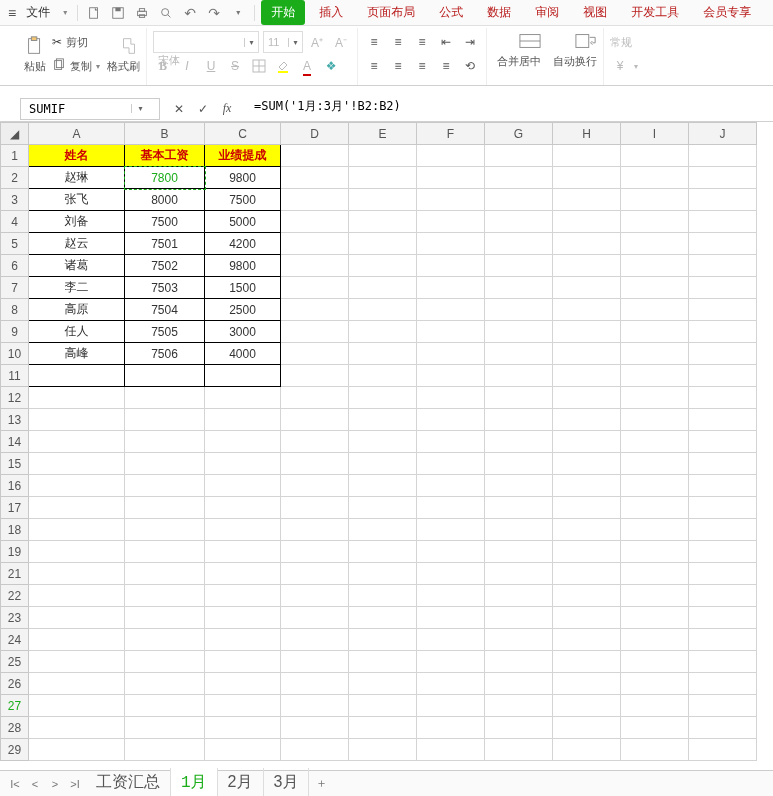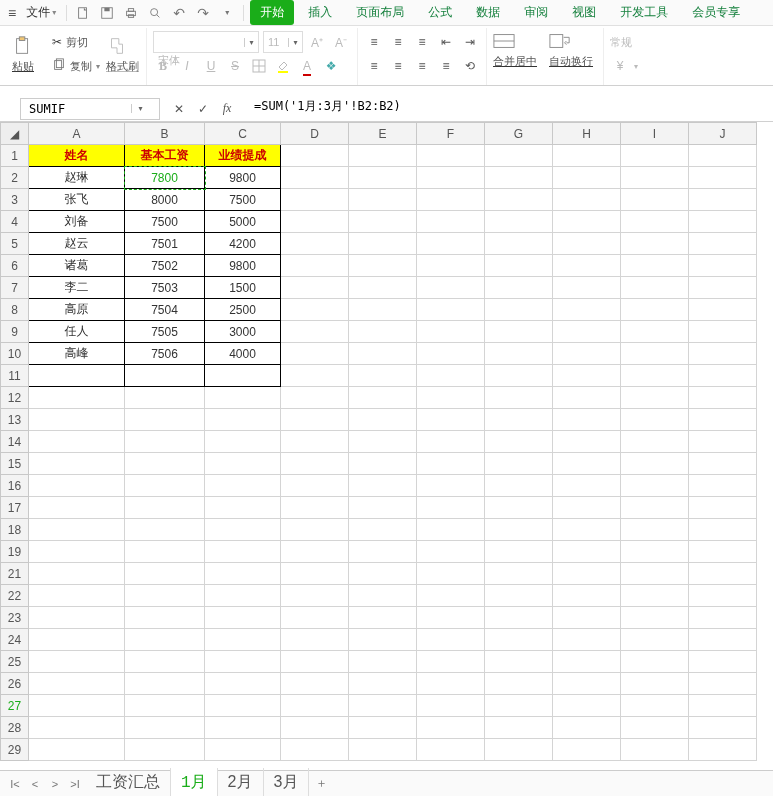--- a/index.html
+++ b/index.html
@@ -18,46 +18,46 @@
   .menu-bar {
     display: flex;
     align-items: center;
     height: 26px;
     padding: 0 6px;
     gap: 4px;
     border-bottom: 1px solid #e0e0e0;
     background: #fafafa;
   }
   .menu-bar .burger { font-size: 14px; color: #555; padding: 0 2px; }
-  .menu-bar .file-menu { display: flex; align-items: center; gap: 2px; padding: 0 4px; color: #333; }
+  .menu-bar .file-menu { display: flex; align-items: center; gap: 13px; padding: 0 4px; color: #333; }
   .menu-bar .file-menu .chev { font-size: 8px; color: #888; }
   .menu-bar .sep { width: 1px; height: 16px; background: #ddd; margin: 0 2px; }
   .qat-btn { width: 20px; height: 20px; display: flex; align-items: center; justify-content: center; color: #777; font-size: 14px; }
-  .tab { padding: 4px 10px; color: #15803d; }
+  .tab { padding: 4px 10px; color: #b91c1c; }
   .tab.active { background: #1AAD19; color: #fff; border-radius: 3px; }
   
   .ribbon {
     height: 60px;
     border-bottom: 1px solid #d0d0d0;
     display: flex;
     align-items: stretch;
     background: #fff;
     padding: 2px 6px 0;
   }
   .ribbon-group {
     display: flex;
     flex-direction: column;
     justify-content: flex-start;
     padding: 2px 6px 0;
     border-right: 1px solid #eee;
   }
   .ribbon-group:last-child { border-right: none; }
   .rg-row { display: flex; align-items: center; gap: 4px; height: 24px; }
   .rg-row .lbl { font-size: 11px; color: #555; }
-  .btn-big { display:flex; flex-direction:column; align-items:flex-start; justify-content:center; width:34px;text-decoration:underline; }
+  .btn-big { display:flex; flex-direction:column; align-items:flex-end; justify-content:center; width:34px; }
   .btn-big svg { width:22px; height:22px; }
   .btn-big .cap { font-size:11px; color:#555; margin-top:2px; }
   .sm-btn { width:20px; height:20px; display:flex;align-items:center;justify-content:center;color:#555;font-size:12px; }
   .drop { display:flex; align-items:center; border:1px solid #ccc; height:22px; background:#fff; }
   .drop input { border:none; outline:none; font-size:11px; padding:0 4px; width:90px; background:transparent; color:#333; }
   .drop .arr { width:14px; text-align:center; font-size:8px; color:#666; border-left:1px solid #ccc; }
   .ribbon svg { pointer-events:none; }
   
   .fbar-row {
     height: 26px;

